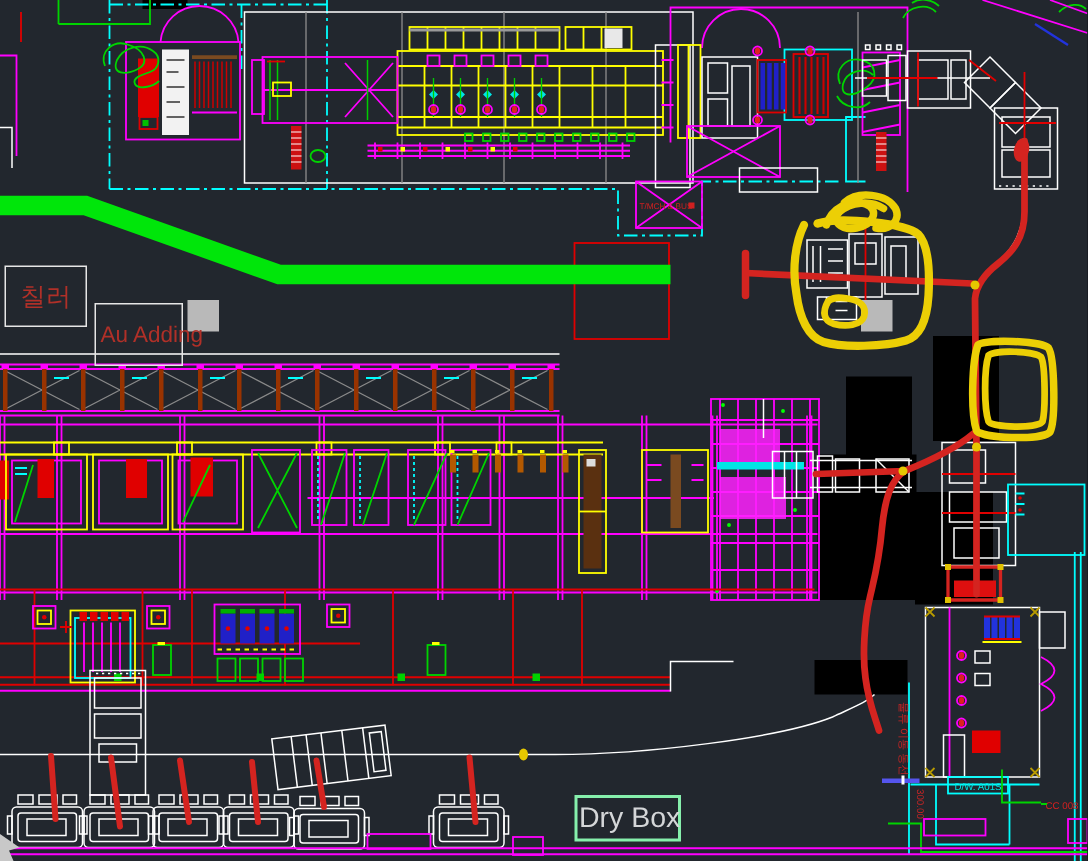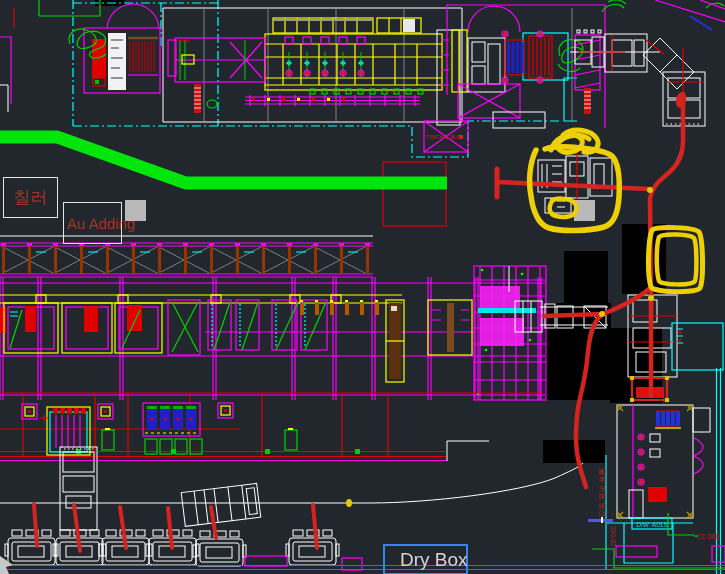--- a/index.html
+++ b/index.html
@@ -4,22 +4,22 @@
 <style>
   html,body{margin:0;padding:0;background:#14171c;}
   #stage{position:relative;width:725px;height:574px;background:#22272e;overflow:hidden;
          font-family:"Liberation Sans",sans-serif;}
   #stage svg{position:absolute;left:0;top:0;}
   .lbl{position:absolute;display:flex;align-items:center;color:#b03028;}
   #chiller-box{left:3px;top:177px;width:53px;height:39px;border:1.5px solid #e6e6e6;
                font-size:17px;justify-content:center;text-align:right;}
   #au-box{left:63px;top:177px;width:54px;height:40px;border:1.5px solid #e6e6e6;
           font-size:15px;padding-left:3px;white-space:nowrap;overflow:visible;margin-top:25px;}
-  #drybox{left:383px;top:544px;width:66px;height:27px;border:2px solid #3b82f6;
-          color:#d4d6d8;font-size:19px;padding-left:15px;white-space:nowrap;}
+  #drybox{left:383px;top:530px;width:66px;height:27px;border:2px solid #86efac;
+          color:#d4d6d8;font-size:19px;padding-left:1px;white-space:nowrap;}
   
   .sm{stroke:#ff00ff;fill:none;stroke-width:1.2;}
   .sc{stroke:#00ffff;fill:none;stroke-width:1.2;}
   .sy{stroke:#ffff00;fill:none;stroke-width:1.2;}
   .sr{stroke:#e00000;fill:none;stroke-width:1.2;}
   .sg{stroke:#00d400;fill:none;stroke-width:1.2;}
   .sw{stroke:#ffffff;fill:none;stroke-width:1;}
   .sgy{stroke:#8a8a8a;fill:none;stroke-width:0.9;}
   .mk{stroke:#d42420;fill:none;stroke-linecap:round;stroke-linejoin:round;}
   .my{stroke:#eccf05;fill:none;stroke-linecap:round;stroke-linejoin:round;}

